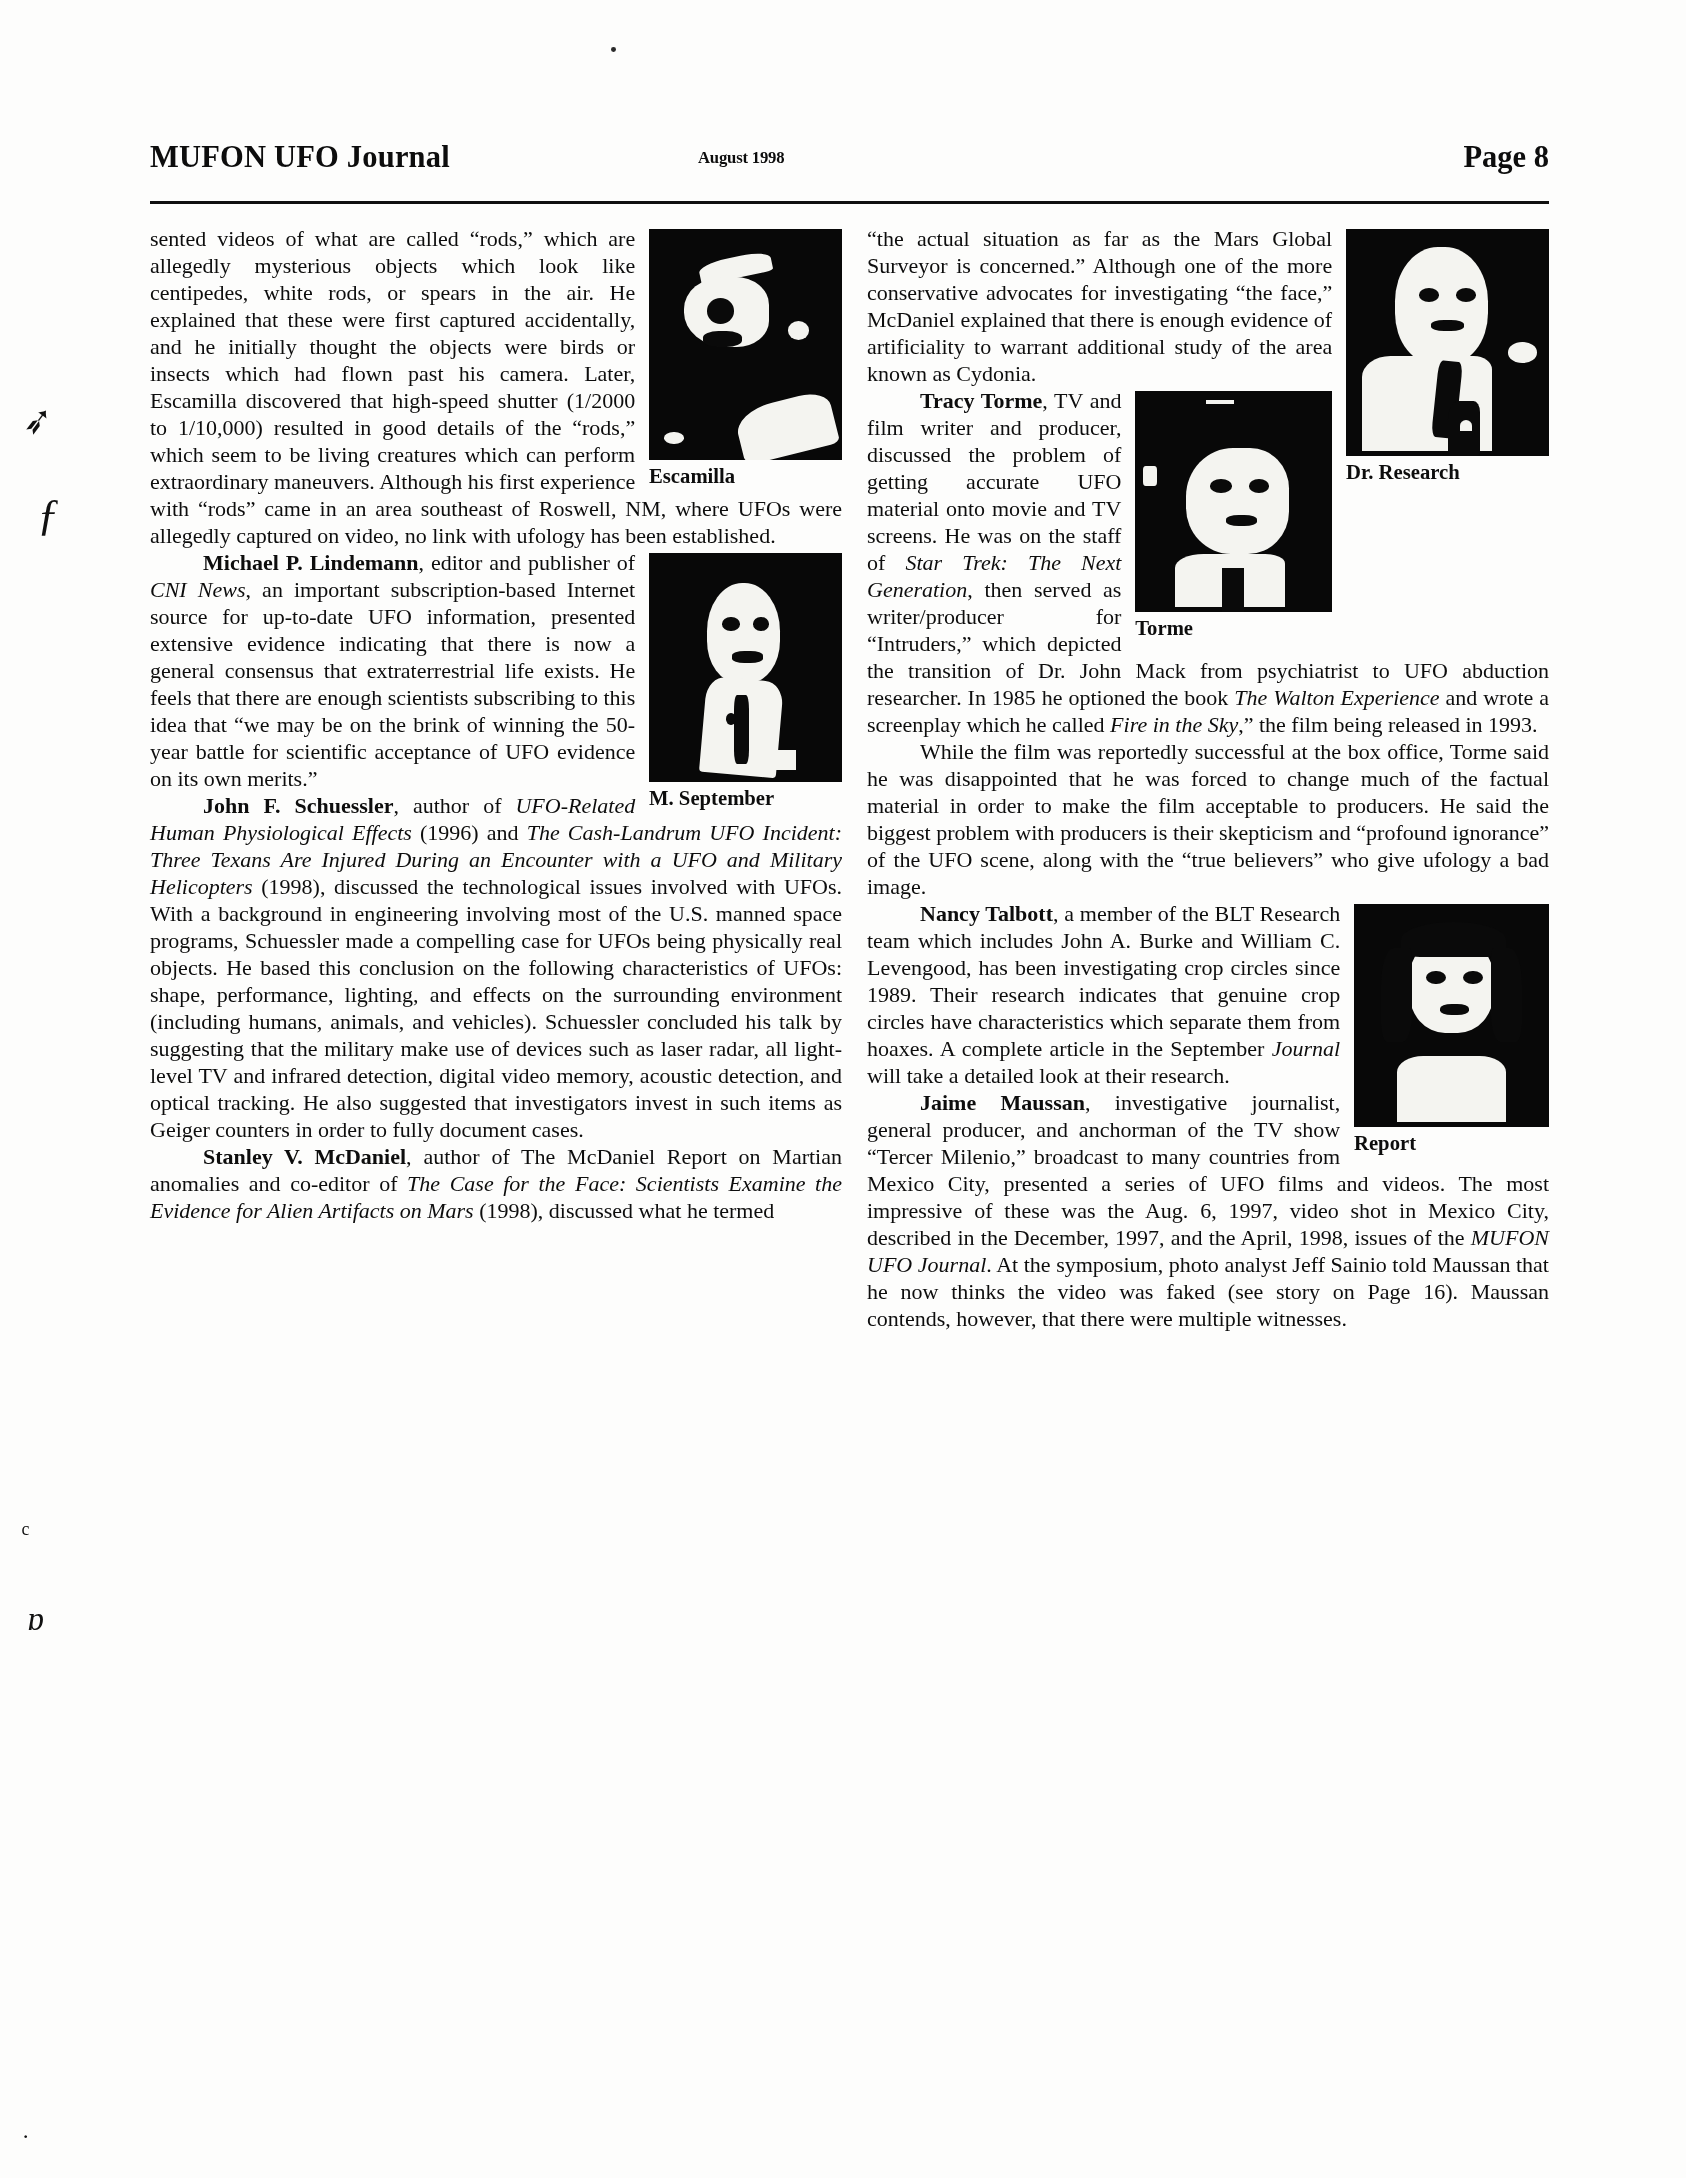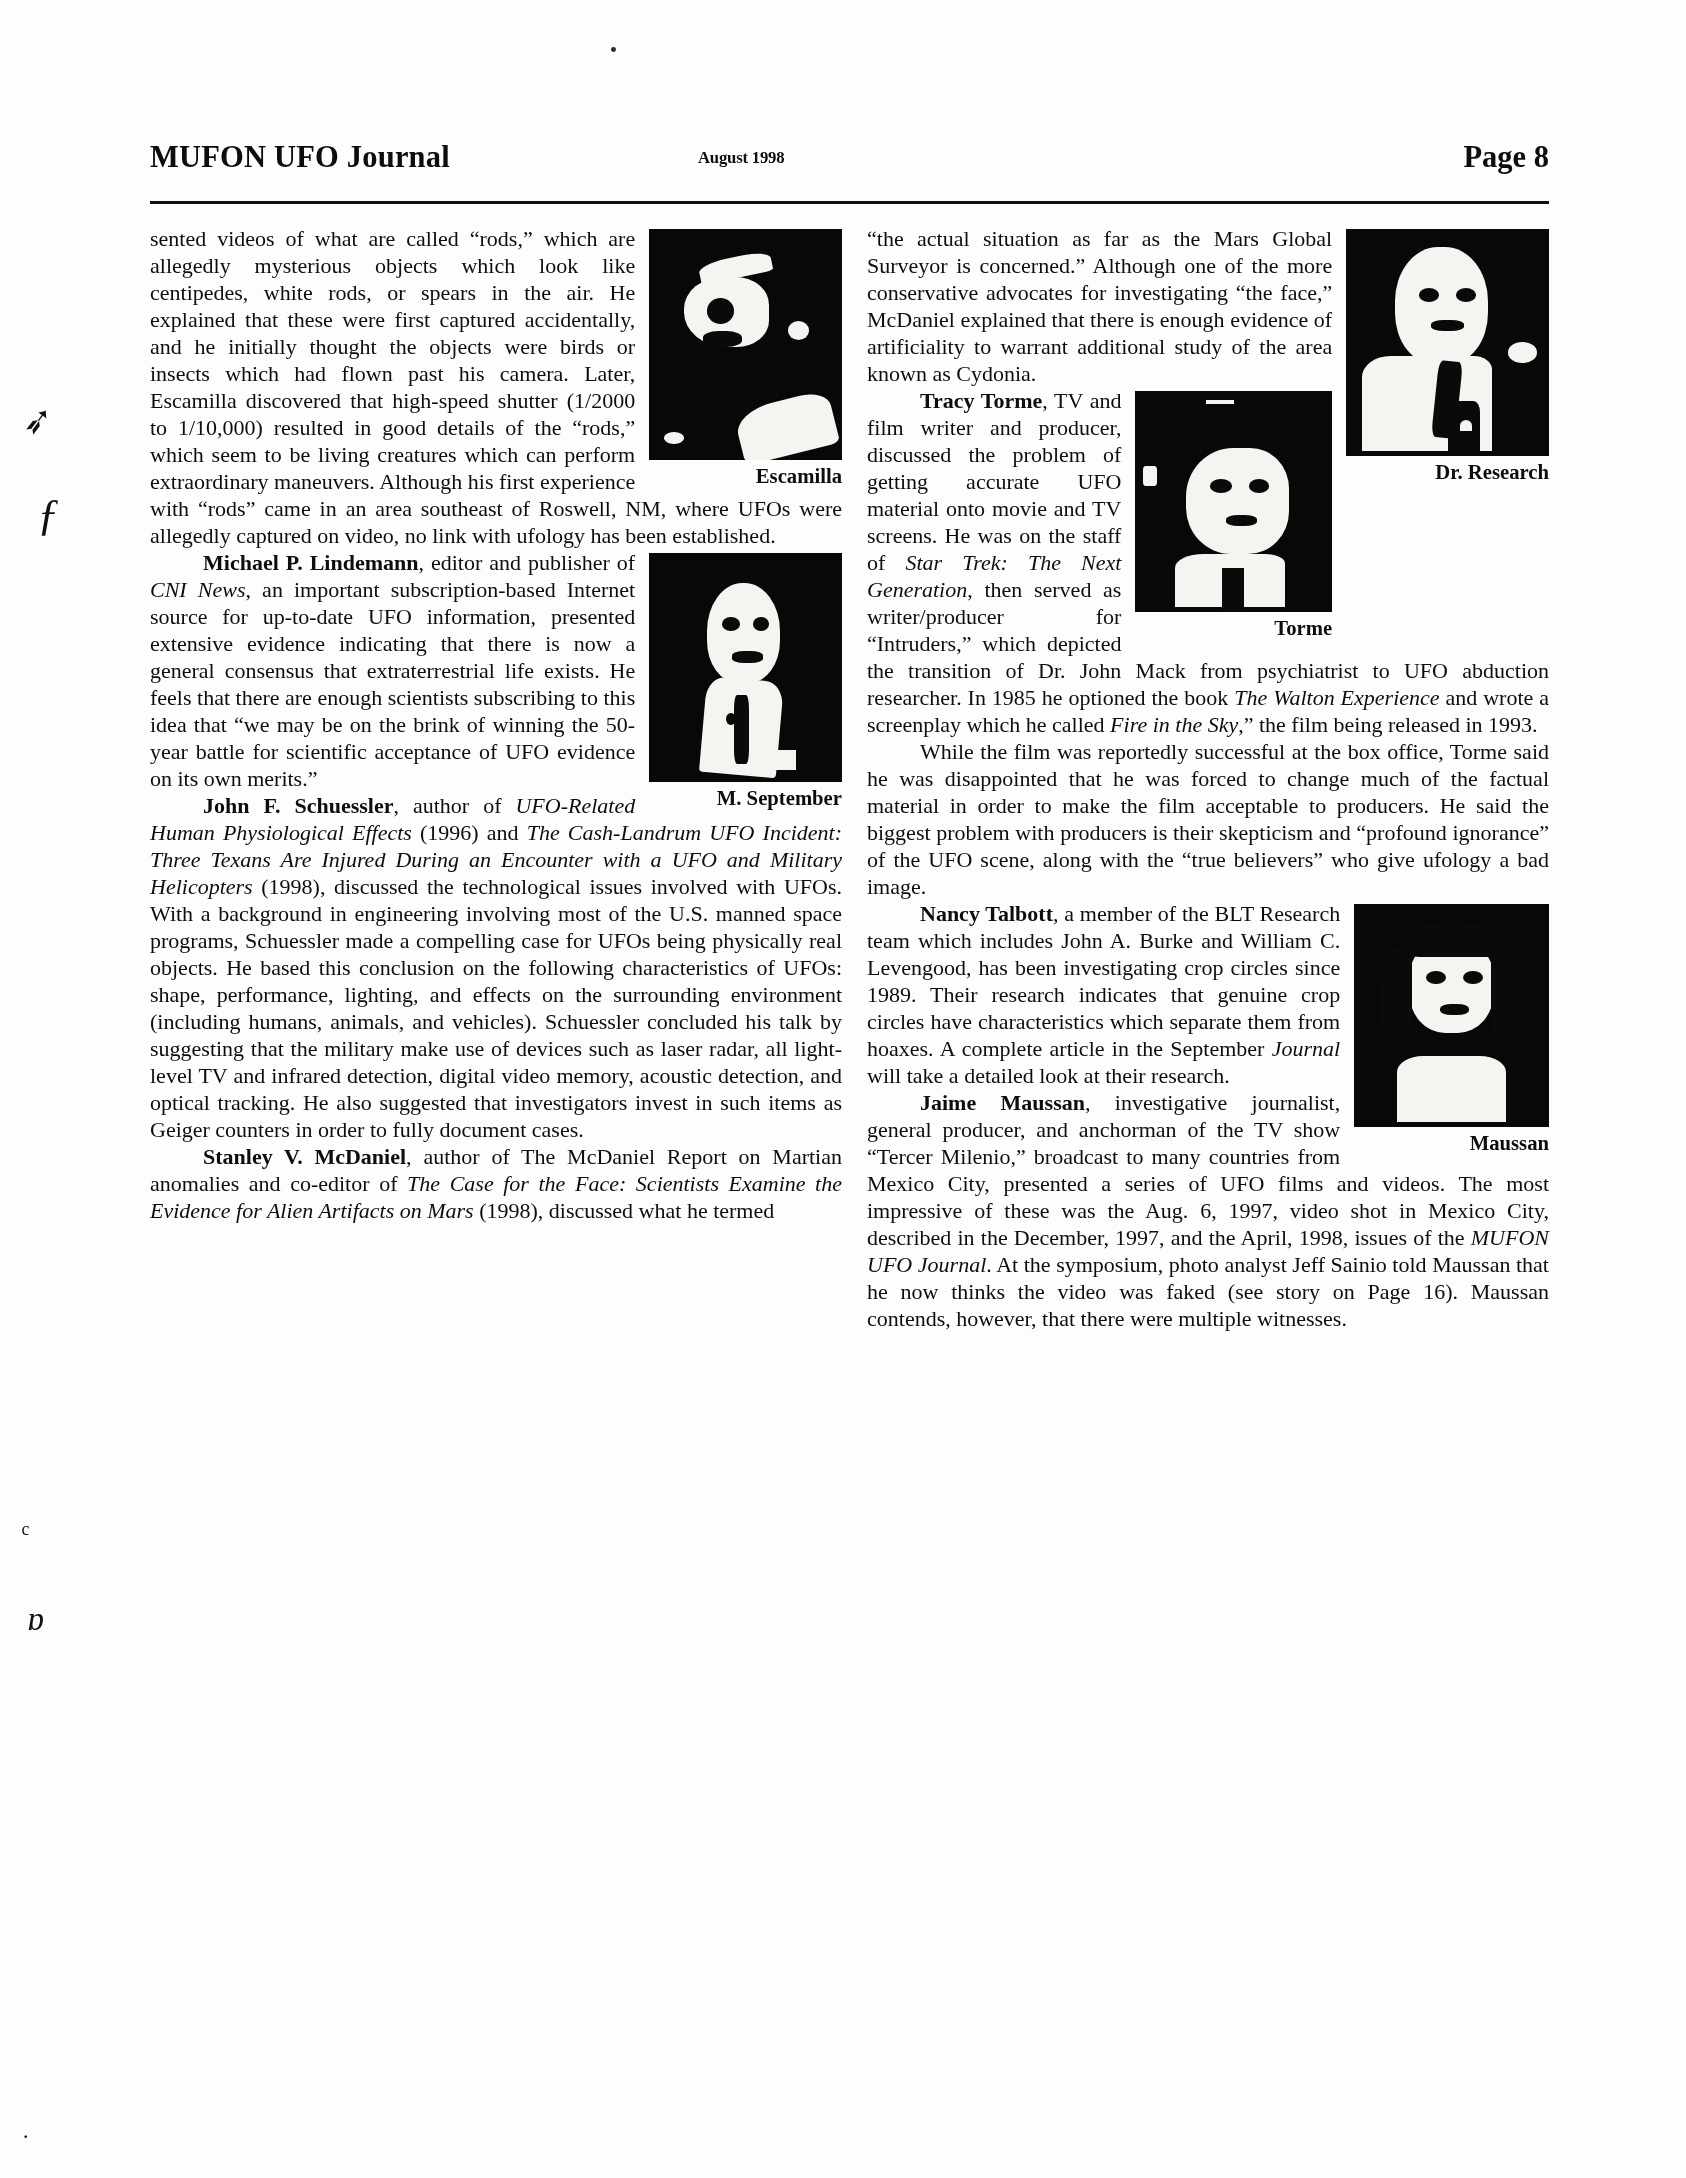--- a/index.html
+++ b/index.html
@@ -79,21 +79,21 @@
 
   .col p { margin: 0; }
   .col p.indent { text-indent: 53px; }
   .col i, .col em { font-style: italic; }
   .col b, .col strong { font-weight: bold; }
 
   
   .photo-block {
     float: right;
     margin: 3.9px 0 2px 13.8px;
-    text-align: right;
+    text-align: left;
   }
 
   .photo {
     background: #080808;
     position: relative;
     overflow: hidden;
     display: block;
   }
   .photo .hl {
     position: absolute;
@@ -236,21 +236,21 @@
       <div class="photo ph-talbott">
         <div class="hl" style="left:28%; top:14%; width:44%; height:44%; border-radius:46% 46% 42% 42%;"></div>
         <div class="sh" style="left:24%; top:8%; width:54%; height:16%; border-radius:50% 50% 18% 18%;"></div>
         <div class="sh" style="left:37%; top:30%; width:10%; height:6%; border-radius:50%;"></div>
         <div class="sh" style="left:56%; top:30%; width:10%; height:6%; border-radius:50%;"></div>
         <div class="sh" style="left:44%; top:45%; width:15%; height:5%; border-radius:40%;"></div>
         <div class="sh" style="left:14%; top:20%; width:16%; height:42%; border-radius:40% 10% 30% 20%;"></div>
         <div class="sh" style="left:70%; top:20%; width:16%; height:42%; border-radius:10% 40% 20% 30%;"></div>
         <div class="hl" style="left:22%; top:68%; width:56%; height:30%; border-radius:24% 24% 0 0;"></div>
       </div>
-      <div class="caption">Maussan</div>
+      <div class="caption">Report</div>
     </div>
 
     <p class="indent"><b>Nancy Talbott</b><span>, a member of the BLT Research team which includes John A. Burke and William C. Levengood, has been investigating crop circles since 1989.  Their research indicates that genuine crop circles have characteristics which separate them from hoaxes. A complete article in the September </span><i>Journal</i><span> will take a detailed look at their research.</span></p>
 
 
     <p class="indent"><b>Jaime Maussan</b><span>, investigative journalist, general producer, and anchorman of the TV show “Tercer Milenio,” broadcast to many countries from Mexico City, presented a series of UFO films and videos.  The most impressive of these was the Aug. 6, 1997, video shot in Mexico City, described in the December, 1997, and the April, 1998, issues of the </span><i>MUFON UFO Journal</i><span>. At the symposium, photo analyst Jeff Sainio told Maussan that he now thinks the video was faked (see story on Page 16).  Maussan contends, however, that there were multiple witnesses.</span></p>
   </div>
 
 </div>
 

